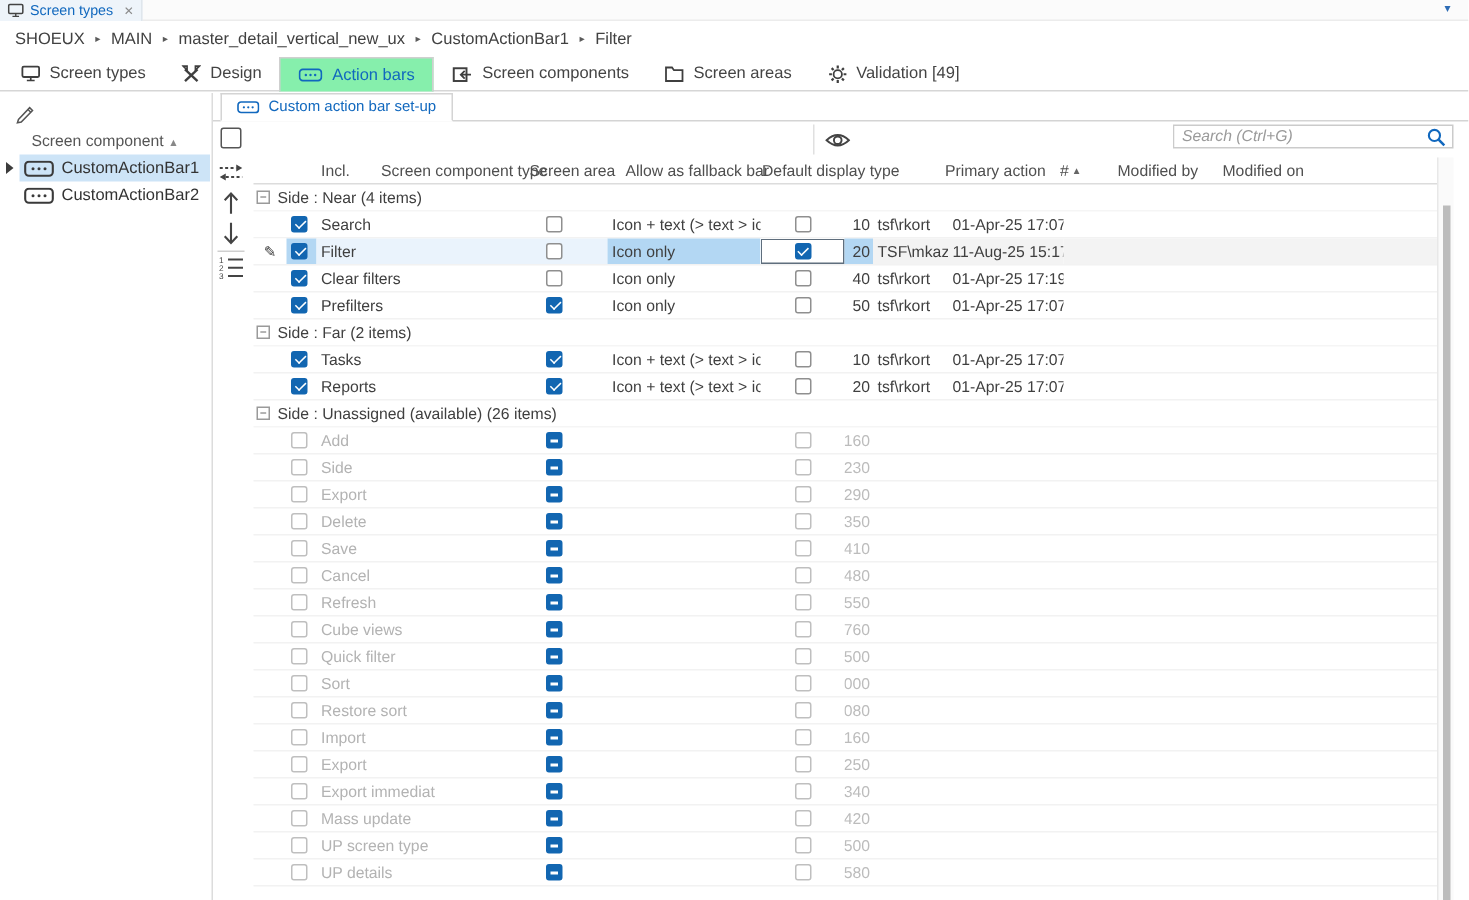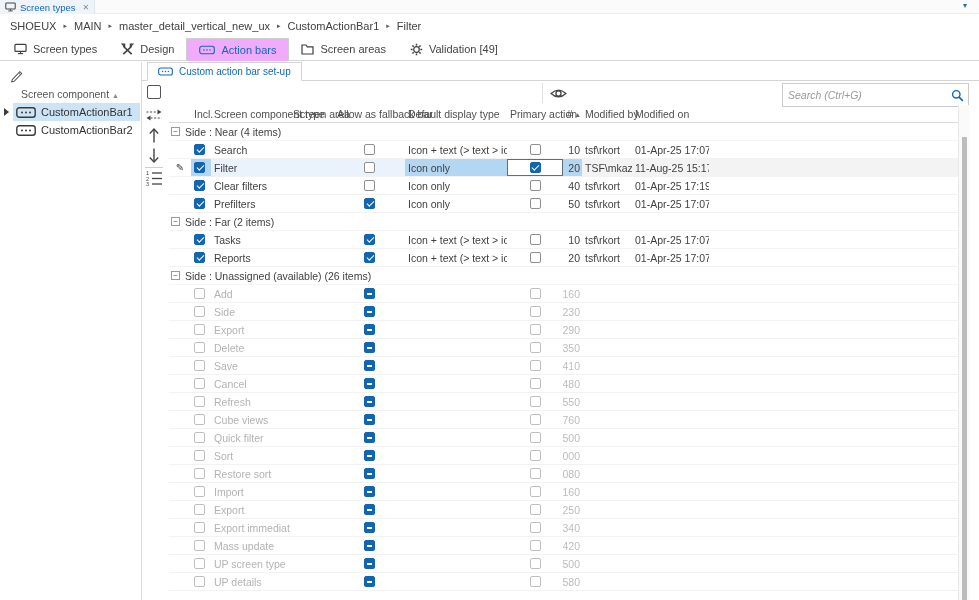--- a/index.html
+++ b/index.html
@@ -19,21 +19,21 @@
   
   .breadcrumb { position:absolute; left:0; top:14px; width:979px; height:24px;
     display:flex; align-items:center; padding-left:10px; font-size:11px; color:#414141; }
   .breadcrumb .sep { font-size:7px; color:#5b5b5b; margin:0 7px; }
 
   
   .ribbon { position:absolute; left:0; top:38px; width:979px; height:23px;
     border-bottom:1px solid #d6d6d6; display:flex; align-items:stretch; padding-left:2px; font-size:11px; }
   .ribbon-item { display:flex; align-items:center; gap:6px; padding:0 12px; color:#444; }
   .ribbon-item svg { stroke:#3f3f3f; }
-  .ribbon-item.active { background:#f0abfc; border:1px solid #cfcfcf; border-bottom:none;
+  .ribbon-item.active { background:#86efac; border:1px solid #cfcfcf; border-bottom:none;
     margin-bottom:-1px; color:#1168be; z-index:2; }
   .ribbon-item.active svg { stroke:#1168be; }
   .ribbon-item.active svg .fillpart { fill:#1168be; }
   .ribbon .caret { position:absolute; right:12px; top:52px; font-size:8px; color:#555; }
 
   
   .sidebar { position:absolute; left:0; top:62px; width:140px; bottom:0; background:#fff; }
   .pencil-btn { position:absolute; left:6px; top:3px; width:20px; height:20px; display:flex;
     align-items:center; justify-content:center; }
   .sb-header { position:absolute; left:0; top:26px; width:140px; text-align:center;
@@ -62,38 +62,38 @@
   .vt-swap { left:3px; top:46px; }
   .vt-up { left:6px; top:65px; }
   .vt-down { left:6px; top:85px; }
   .vt-sep { position:absolute; left:3px; top:105px; width:18px; border-top:1px solid #cfcfcf; }
   .vt-numlist { left:4px; top:108px; }
 
   
   .tb-sep { position:absolute; left:400px; top:21px; height:20px; border-left:1px solid #e0e0e0; }
   .eye-btn { position:absolute; left:405px; top:22px; width:22px; height:18px; display:flex;
     align-items:center; justify-content:center; }
-  .search-box { position:absolute; left:640px; top:21px; width:187px; height:24px;
+  .search-box { position:absolute; left:640px; top:21px; width:187px; height:16px;
     border:1px solid #cbcbcb; background:#fff; display:flex; align-items:center; }
   .search-box input { flex:1; border:none; outline:none; height:14px; padding:0 5px;
     font-size:10.5px; font-style:italic; color:#555; font-family:"Liberation Sans", sans-serif; }
   .search-box input::placeholder { color:#9a9a9a; }
   .search-box .mag { margin-right:4px; display:flex; }
 
   
   .vscroll { position:absolute; left:816px; top:43px; bottom:0; width:11px; background:#fafafa;
     border-left:1px solid #e8e8e8; }
   .vscroll .thumb { position:absolute; left:3px; top:32px; width:5px; height:480px; background:#bcbcbc; }
 
   
   .grid { position:absolute; left:27px; top:43px; width:789px; font-size:10.5px; }
   .grid-head, .grid-row { display:grid;
     grid-template-columns:22px 20px 79px 44px 71px 102px 56px 19px 50px 77px 1fr;
     height:18px; align-items:center; }
-  .grid-head { color:#4f4f4f; border-bottom:1px solid #dcdcdc; }
+  .grid-head { color:#4f4f4f; border-bottom:1px solid #dcdcdc;gap:20px; }
   .grid-head .hc { padding-left:3px; white-space:nowrap; overflow:visible; }
   .grid-head .hc.right { text-align:right; padding-right:1px; }
   .grid-head .sort { font-size:6.5px; color:#666; margin-left:2px; vertical-align:1px; }
 
   .grid-row { border-bottom:1px solid #f2f2f2; }
   .cell { height:100%; display:flex; align-items:center; white-space:nowrap; overflow:hidden; }
   .c-edit { justify-content:center; font-size:10px; color:#3b3b3b; }
   .c-incl { padding-left:3px; }
   .c-name, .c-area, .c-display, .c-by, .c-on { padding-left:3px; }
   .c-fallback, .c-primary { justify-content:center; }
@@ -173,20 +173,27 @@
       <span>Design</span>
     </div>
     <div class="ribbon-item active">
       <svg width="16" height="10" viewBox="0 0 18 10">
         <rect x="0.8" y="0.8" width="16.4" height="8.4" rx="2.5" fill="none" stroke-width="1.3"></rect>
         <circle class="fillpart" cx="5.5" cy="5" r="0.9" stroke="none" fill="#1168be"></circle>
         <circle class="fillpart" cx="9" cy="5" r="0.9" stroke="none" fill="#1168be"></circle>
         <circle class="fillpart" cx="12.5" cy="5" r="0.9" stroke="none" fill="#1168be"></circle>
       </svg>
       <span>Action bars</span>
+    </div>
+    <div class="ribbon-item">
+      <svg width="14" height="13" viewBox="0 0 14 13">
+        <rect x="1.5" y="2.5" width="8.5" height="8.5" fill="none" stroke-width="1.3"></rect>
+        <path d="M13 6.8 H6.2 M8.8 4.2 L6.2 6.8 L8.8 9.4" fill="none" stroke-width="1.2"></path>
+      </svg>
+      <span>Screen components</span>
     </div>
     <div class="ribbon-item">
       <svg width="13" height="12" viewBox="0 0 13 12">
         <path d="M1 2 h4 l1.3 1.8 H12 v7.2 H1 Z" fill="none" stroke-width="1.2"></path>
       </svg>
       <span>Screen areas</span>
     </div>
     <div class="ribbon-item">
       <svg width="13" height="13" viewBox="0 0 14 14">
         <circle cx="7" cy="7" r="3" fill="none" stroke-width="1.3"></circle>

